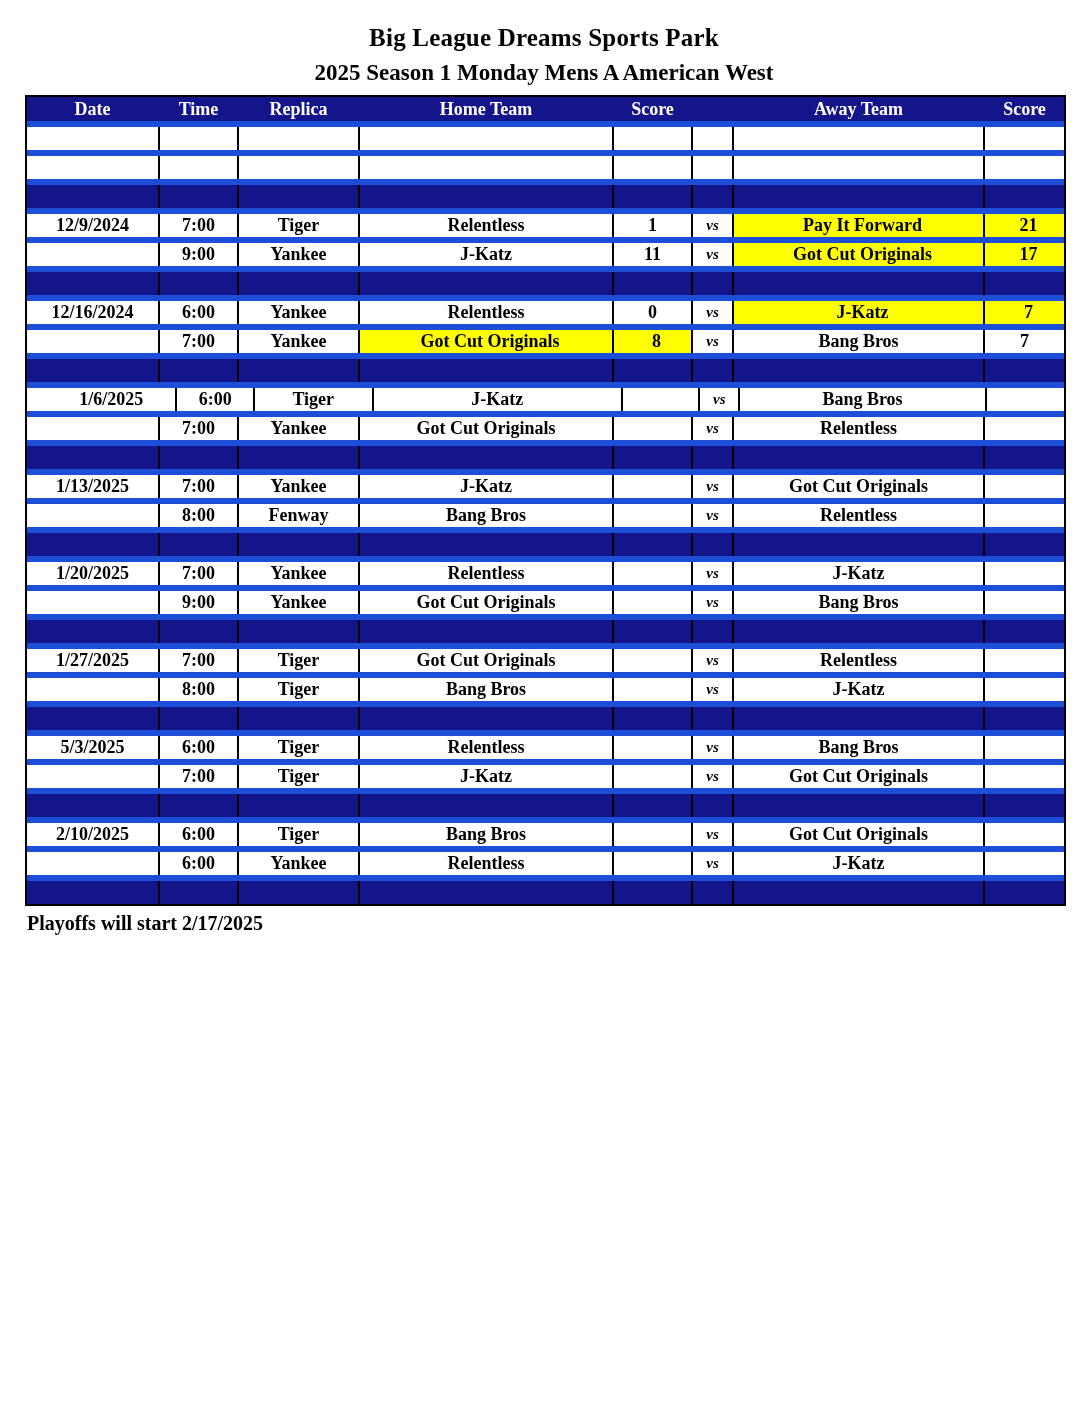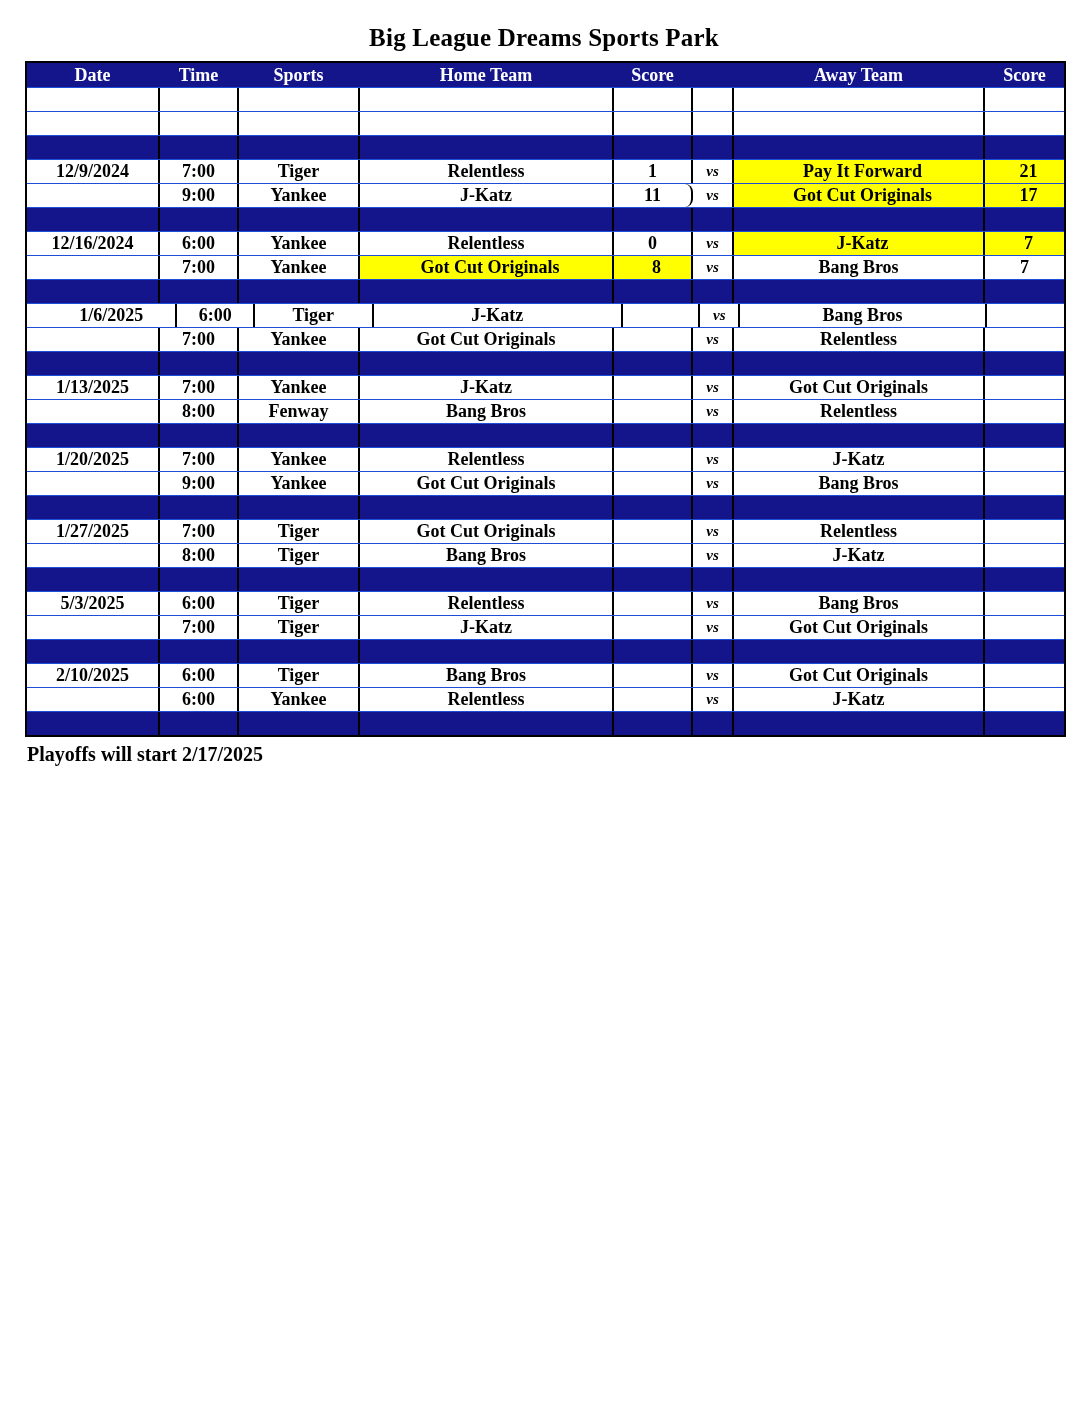--- a/index.html
+++ b/index.html
@@ -11,45 +11,46 @@
   body{
     width:1088px;height:1408px;background:#ffffff;color:#000;
     font-family:"Liberation Serif","DejaVu Serif",serif;
     -webkit-font-smoothing:antialiased;
   }
   .page{padding-top:24px;}
   .title{font-size:25px;font-weight:bold;text-align:center;margin:0;letter-spacing:.2px;}
   .subtitle{font-size:23px;font-weight:bold;text-align:center;margin:8px 0 0;}
   .note{font-size:17px;font-weight:bold;font-style:italic;text-align:center;margin-top:11px;white-space:pre;}
   .tbl{margin:9px 0 0 25px;width:1037px;border:2px solid #000;}
-  .row{display:flex;height:23px;border-bottom:1px solid #1d4ed8;}
+  .row{display:flex;height:23px;border-bottom:6px solid #1d4ed8;}
   .row:last-child{border-bottom:none;}
   .hrow{height:24px;background:var(--blue);}
   .srow{background:var(--blue);}
   .cell{
     box-sizing:border-box;border-right:2px solid #000;
     display:flex;align-items:center;justify-content:center;
     font-weight:bold;font-size:18px;overflow:hidden;white-space:nowrap;
   }
   .cell:last-child{border-right:none;}
   .hcell{color:var(--htext);border-right-color:transparent;}
   .hl{background:var(--hl);padding-left:8px;}
   .vs{font-style:italic;font-size:15px;}
   .footer{margin:6px 0 0 27px;font-size:20px;font-weight:bold;}
 </style>
 </head>
 <body>
 
 <div class="page">
   <h1 class="title">Big League Dreams Sports Park</h1>
+  <h2 class="subtitle">2025 Season 1 Monday Mens A American West</h2>
   <div class="tbl">
       <div class="row hrow">
         <div class="cell hcell" style="width: 133px;">Date</div>
         <div class="cell hcell" style="width: 79px;">Time</div>
-        <div class="cell hcell" style="width: 121px;">Sports</div>
+        <div class="cell hcell" style="width: 121px;">Replica</div>
         <div class="cell hcell" style="width: 254px;">Home Team</div>
         <div class="cell hcell" style="width: 79px;">Score</div>
         <div class="cell hcell" style="width: 41px;"></div>
         <div class="cell hcell" style="width: 251px;">Away Team</div>
         <div class="cell hcell" style="width: 79px;">Score</div>
       </div>
       <div class="row erow">
         <div class="cell" style="width: 133px;"></div>
         <div class="cell" style="width: 79px;"></div>
         <div class="cell" style="width: 121px;"></div>
@@ -87,21 +88,21 @@
         <div class="cell" style="width: 79px;">1</div>
         <div class="cell vs" style="width: 41px;">vs</div>
         <div class="cell hl" style="width: 251px;">Pay It Forward</div>
         <div class="cell hl" style="width: 79px;">21</div>
       </div>
       <div class="row grow">
         <div class="cell" style="width: 133px;"></div>
         <div class="cell" style="width: 79px;">9:00</div>
         <div class="cell" style="width: 121px;">Yankee</div>
         <div class="cell" style="width: 254px;">J-Katz</div>
-        <div class="cell" style="width: 79px; border-radius: 8px;">11</div>
+        <div class="cell" style="width: 79px;">11</div>
         <div class="cell vs" style="width: 41px;">vs</div>
         <div class="cell hl" style="width: 251px;">Got Cut Originals</div>
         <div class="cell hl" style="width: 79px;">17</div>
       </div>
       <div class="row srow">
         <div class="cell" style="width: 133px;"></div>
         <div class="cell" style="width: 79px;"></div>
         <div class="cell" style="width: 121px;"></div>
         <div class="cell" style="width: 254px;"></div>
         <div class="cell" style="width: 79px;"></div>

